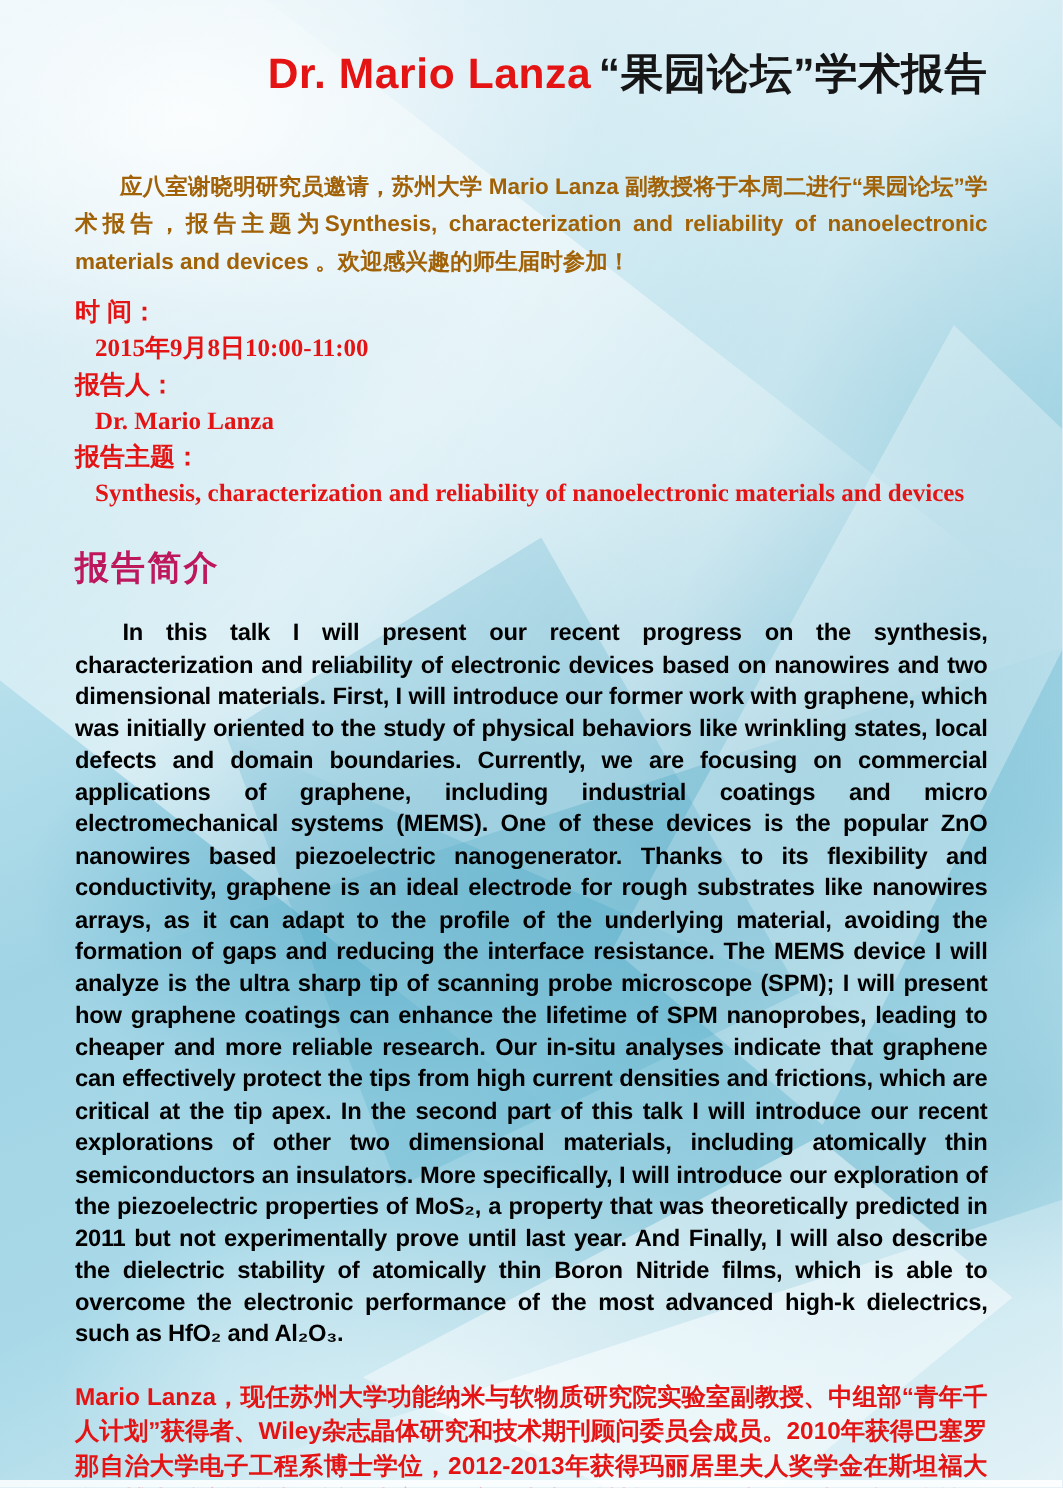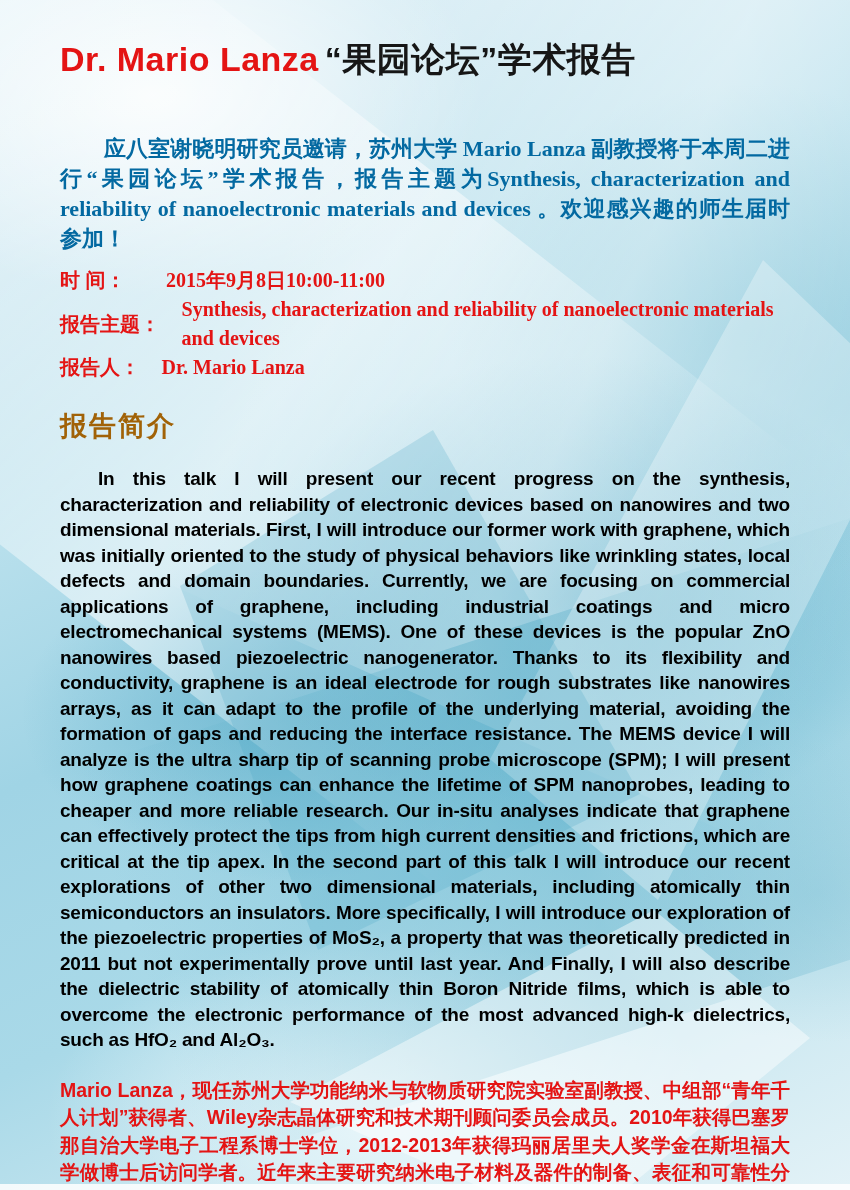--- a/index.html
+++ b/index.html
@@ -64,65 +64,65 @@
     position:absolute;left:0;right:0;bottom:0;height:6px;
     background:rgba(255,255,255,0.85);
   }
   
   .content{
     position:relative;
     padding:26px 60px 0 60px;
     color:var(--text-black);
   }
   .title{
-    text-align:left;
+    text-align:right;
     margin-top:10px;
     font-size:34px;
     line-height:46px;
     font-weight:bold;
     letter-spacing:0.5px;
     white-space:nowrap;
   }
   .title .speaker{color:var(--accent-red);}
   .title .forum{color:var(--text-black);margin-left:6px;}
   .intro{
     margin-top:52px;
-    font-family:Liberation Serif, serif;
+    font-family:Liberation Sans, sans-serif;
     font-weight:bold;
-    font-size:22px;
+    font-size:18px;
     line-height:30px;
     text-align:justify;
     text-indent:2em;
-    color:#0369a1;
+    color:#a16207;
   }
   .details{
     margin-top:12px;
     color:var(--accent-red);
     font-weight:bold;
     font-size:20px;
     line-height:29px;
   }
-  .detail-row{display:flex;align-items:center;}
+  .detail-row{display:flex;align-items:flex-start;flex-direction:column;}
   .detail-label{
     flex:0 0 auto;
     min-width:90px;
     white-space:pre;
   }
   .detail-row:last-child .detail-label{min-width:0;}
   .detail-value{
     flex:1 1 auto;
     font-family:"Liberation Serif","DejaVu Serif",serif;
     margin-left:16px;
   }
   .abstract-heading{
     margin-top:26px;
     font-size:27px;
     font-weight:bold;
     letter-spacing:2px;
-    color:#a16207;
+    color:#be185d;
   }
   .abstract{
     margin-top:22px;
     font-size:19px;
     line-height:25.5px;
     font-weight:bold;
     letter-spacing:-0.2px;
     text-align:justify;
     text-indent:2em;
     color:#000000;
@@ -155,26 +155,26 @@
     <h1 class="title"><span class="speaker">Dr. Mario Lanza</span><span class="forum">“果园论坛”学术报告</span></h1>
 
     <p class="intro">应八室谢晓明研究员邀请，苏州大学 Mario Lanza 副教授将于本周二进行“果园论坛”学术报告，报告主题为Synthesis, characterization and reliability of nanoelectronic materials and devices 。欢迎感兴趣的师生届时参加！</p>
 
     <div class="details">
       <div class="detail-row">
         <span class="detail-label">时 间： </span>
         <span class="detail-value">2015年9月8日10:00-11:00</span>
       </div>
       <div class="detail-row">
+        <span class="detail-label">报告人： </span>
+        <span class="detail-value">Dr. Mario Lanza</span>
+      </div>
+      <div class="detail-row">
         <span class="detail-label">报告主题： </span>
         <span class="detail-value">Synthesis, characterization and reliability of nanoelectronic materials and devices</span>
-      </div>
-      <div class="detail-row">
-        <span class="detail-label">报告人： </span>
-        <span class="detail-value">Dr. Mario Lanza</span>
       </div>
     </div>
 
     <h2 class="abstract-heading">报告简介</h2>
 
     <p class="abstract">In this talk I will present our recent progress on the synthesis, characterization and reliability of electronic devices based on nanowires and two dimensional materials. First, I will introduce our former work with graphene, which was initially oriented to the study of physical behaviors like wrinkling states, local defects and domain boundaries. Currently, we are focusing on commercial applications of graphene, including industrial coatings and micro electromechanical systems (MEMS). One of these devices is the popular ZnO nanowires based piezoelectric nanogenerator. Thanks to its flexibility and conductivity, graphene is an ideal electrode for rough substrates like nanowires arrays, as it can adapt to the profile of the underlying material, avoiding the formation of gaps and reducing the interface resistance. The MEMS device I will analyze is the ultra sharp tip of scanning probe microscope (SPM); I will present how graphene coatings can enhance the lifetime of SPM nanoprobes, leading to cheaper and more reliable research. Our in-situ analyses indicate that graphene can effectively protect the tips from high current densities and frictions, which are critical at the tip apex. In the second part of this talk I will introduce our recent explorations of other two dimensional materials, including atomically thin semiconductors an insulators. More specifically, I will introduce our exploration of the piezoelectric properties of MoS₂, a property that was theoretically predicted in 2011 but not experimentally prove until last year. And Finally, I will also describe the dielectric stability of atomically thin Boron Nitride films, which is able to overcome the electronic performance of the most advanced high-k dielectrics, such as HfO₂ and Al₂O₃.</p>
 
     <p class="bio">Mario Lanza，现任苏州大学功能纳米与软物质研究院实验室副教授、中组部“青年千人计划”获得者、Wiley杂志晶体研究和技术期刊顾问委员会成员。2010年获得巴塞罗那自治大学电子工程系博士学位，2012-2013年获得玛丽居里夫人奖学金在斯坦福大学做博士后访问学者。近年来主要研究纳米电子材料及器件的制备、表征和可靠性分析，在石墨烯应用、制备和分析MEMs二维材料、非易失性存储器和太阳能电池等方面做了大量研究。在Science、Advanced Materials、Nanoscale、Nature Scientific Reports、Applied Physics Letters和IEEE等国际著名学术期刊上发表论文50余篇。</p>
 
   </div>

